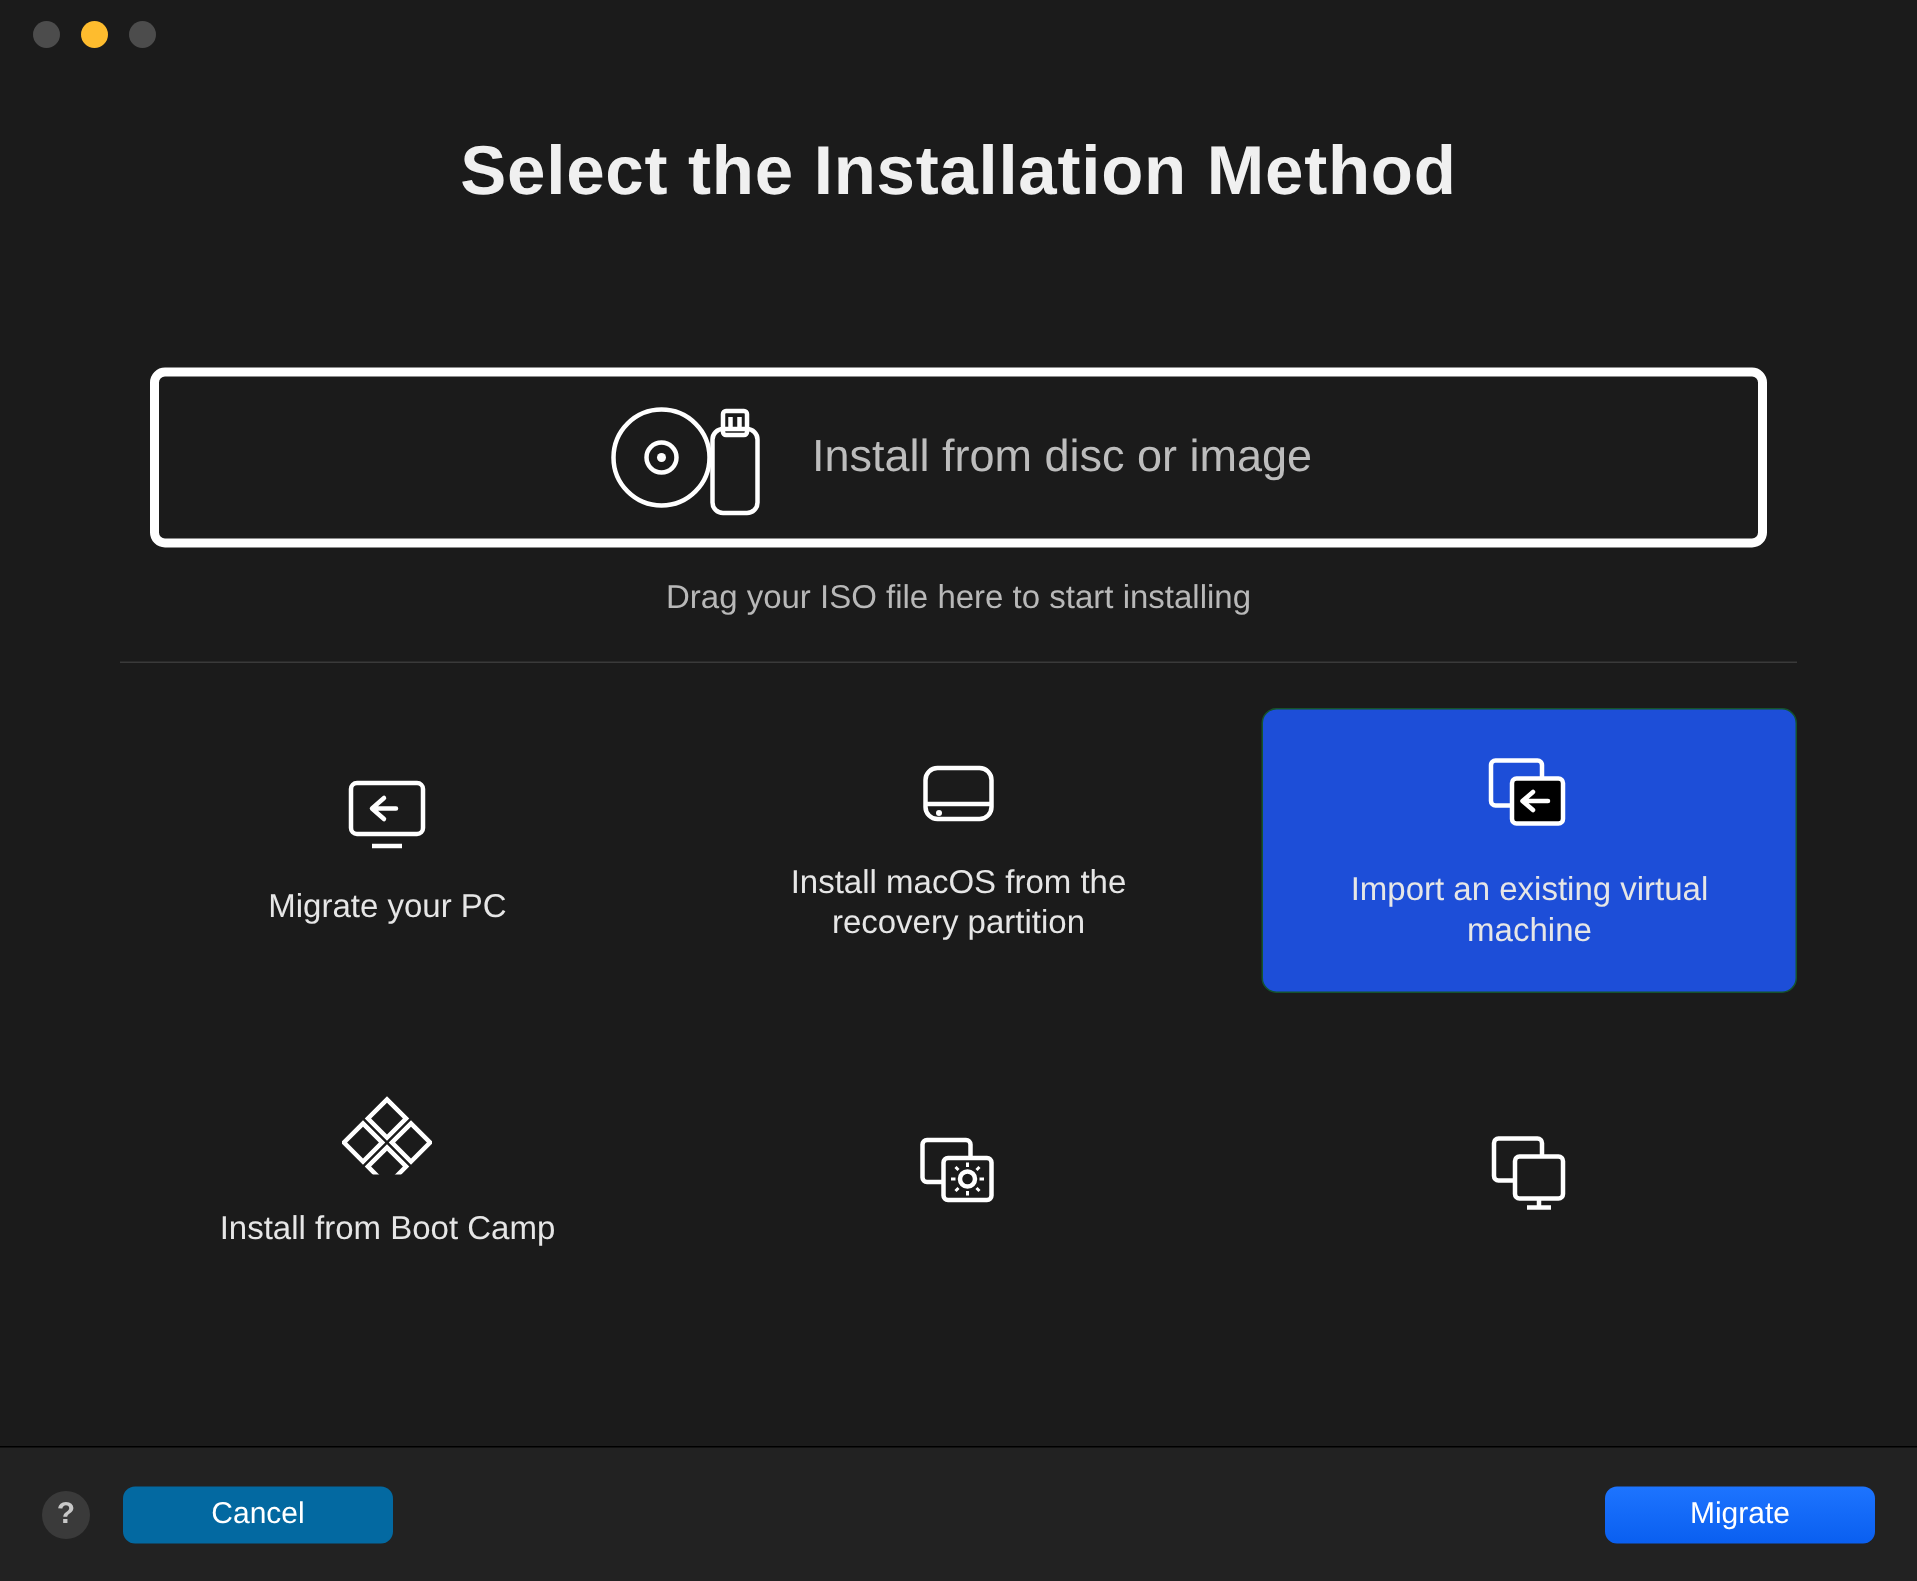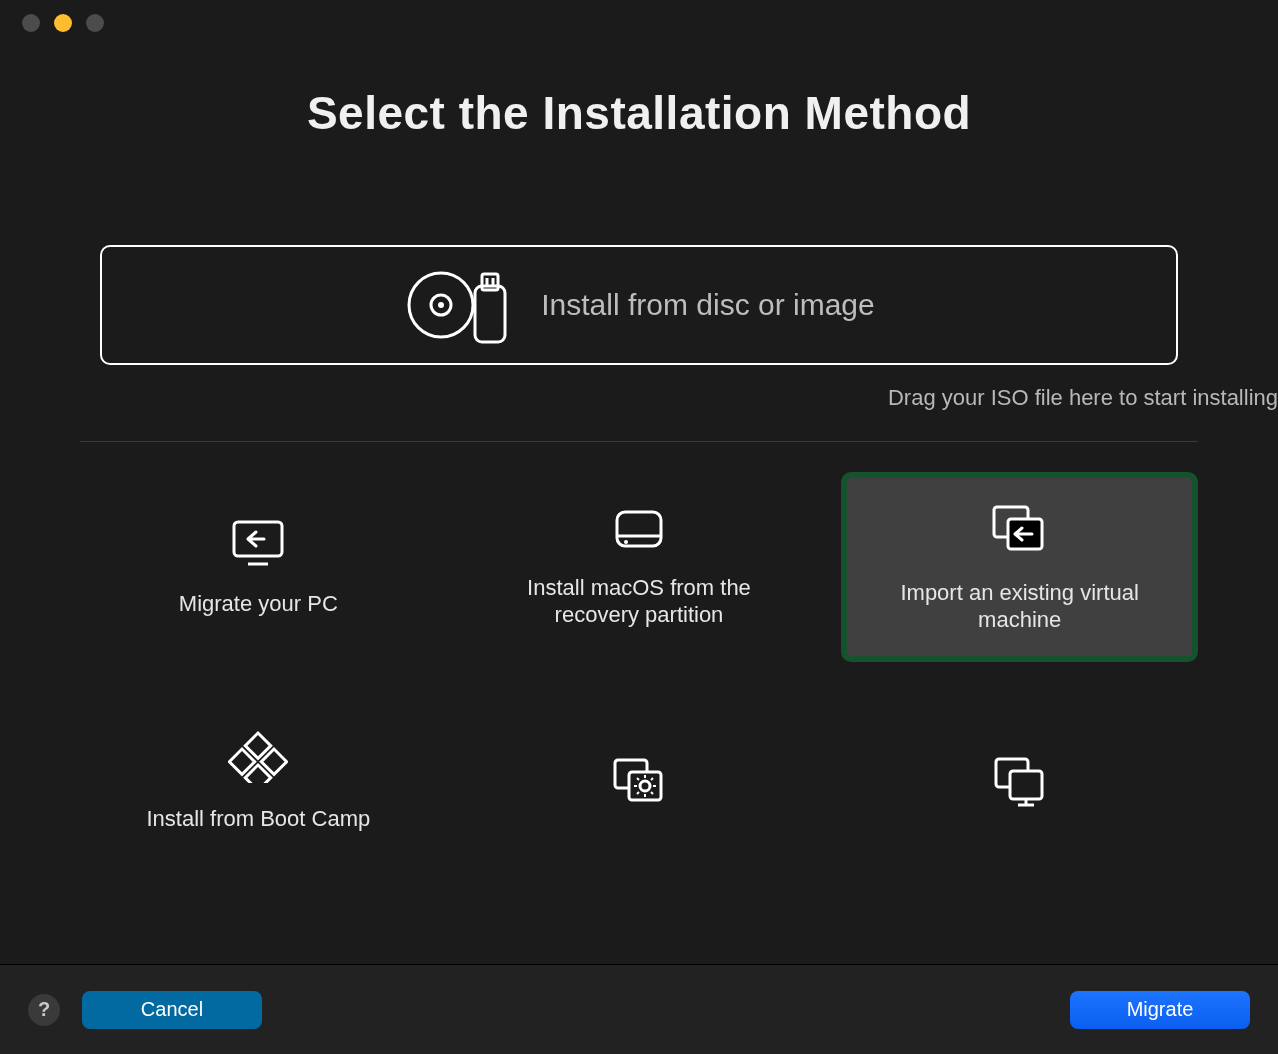--- a/index.html
+++ b/index.html
@@ -26,30 +26,30 @@
     .page-title {
       text-align: center;
       font-size: 46px;
       font-weight: 600;
       color: #f0f0f0;
       margin-top: 40px;
       letter-spacing: 0.5px;
     }
     .dropzone {
       margin: 105px 100px 0 100px;
-      border: 2px solid #ffffff;
+      border: 6px solid #ffffff;
       border-radius: 10px;
       height: 120px;
       display: flex;
       align-items: center;
       justify-content: center;
       gap: 28px;
     }
     .dropzone-label { font-size: 30px; color: #bdbdbd; }
-    .drop-hint { text-align: right; font-size: 22px; color: #b8b8b8; margin-top: 20px; }
+    .drop-hint { text-align: center; font-size: 22px; color: #b8b8b8; margin-top: 20px; }
     .divider { height: 1px; background: #3a3a3a; margin: 30px 80px 0 80px; }
     .grid {
       margin: 30px 80px 0 80px;
       display: grid;
       grid-template-columns: repeat(3, 1fr);
       column-gap: 60px;
       row-gap: 40px;
       gap: 24px;
     }
     .card {
@@ -57,21 +57,21 @@
       border-radius: 10px;
       border: 1px solid transparent;
       display: flex;
       flex-direction: column;
       align-items: center;
       justify-content: center;
       gap: 22px;
       padding: 10px 20px;
       cursor: default;
     }
-    .card.selected { border: 6px solid #14532d; background: #404040; }
+    .card.selected { border: 1px solid #14532d; background: #1d4ed8; }
     .card-label { font-size: 22px; color: #e6e6e6; text-align: center; line-height: 1.25; max-width: 260px; }
     .toolbar {
       position: absolute; left: 0; right: 0; bottom: 0;
       height: 90px; border-top: 1px solid #000;
       background: #222222;
       display: flex; align-items: center;
       padding: 0 28px;
       gap: 22px;
     }
     .help-btn {

